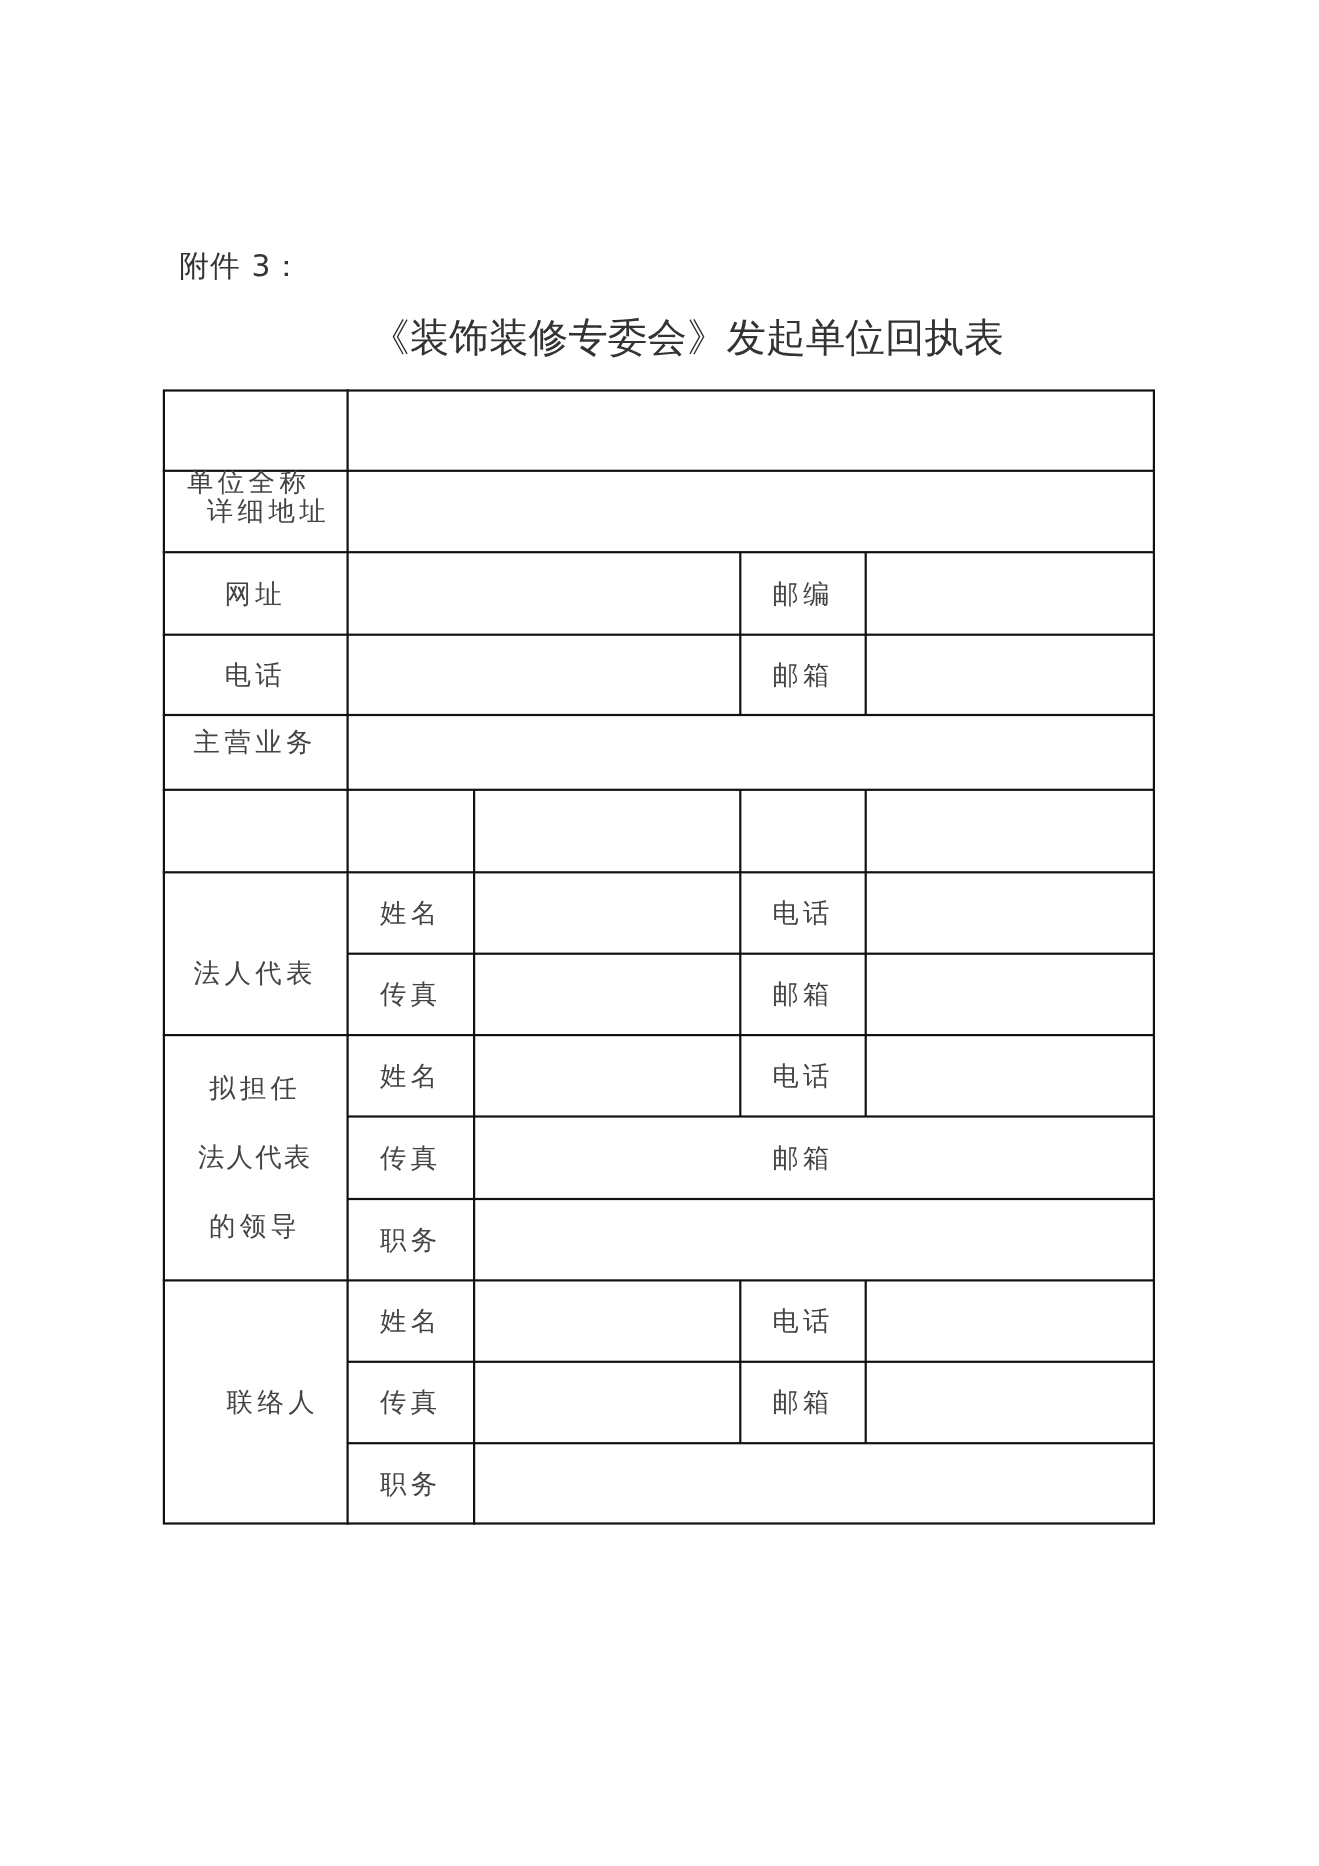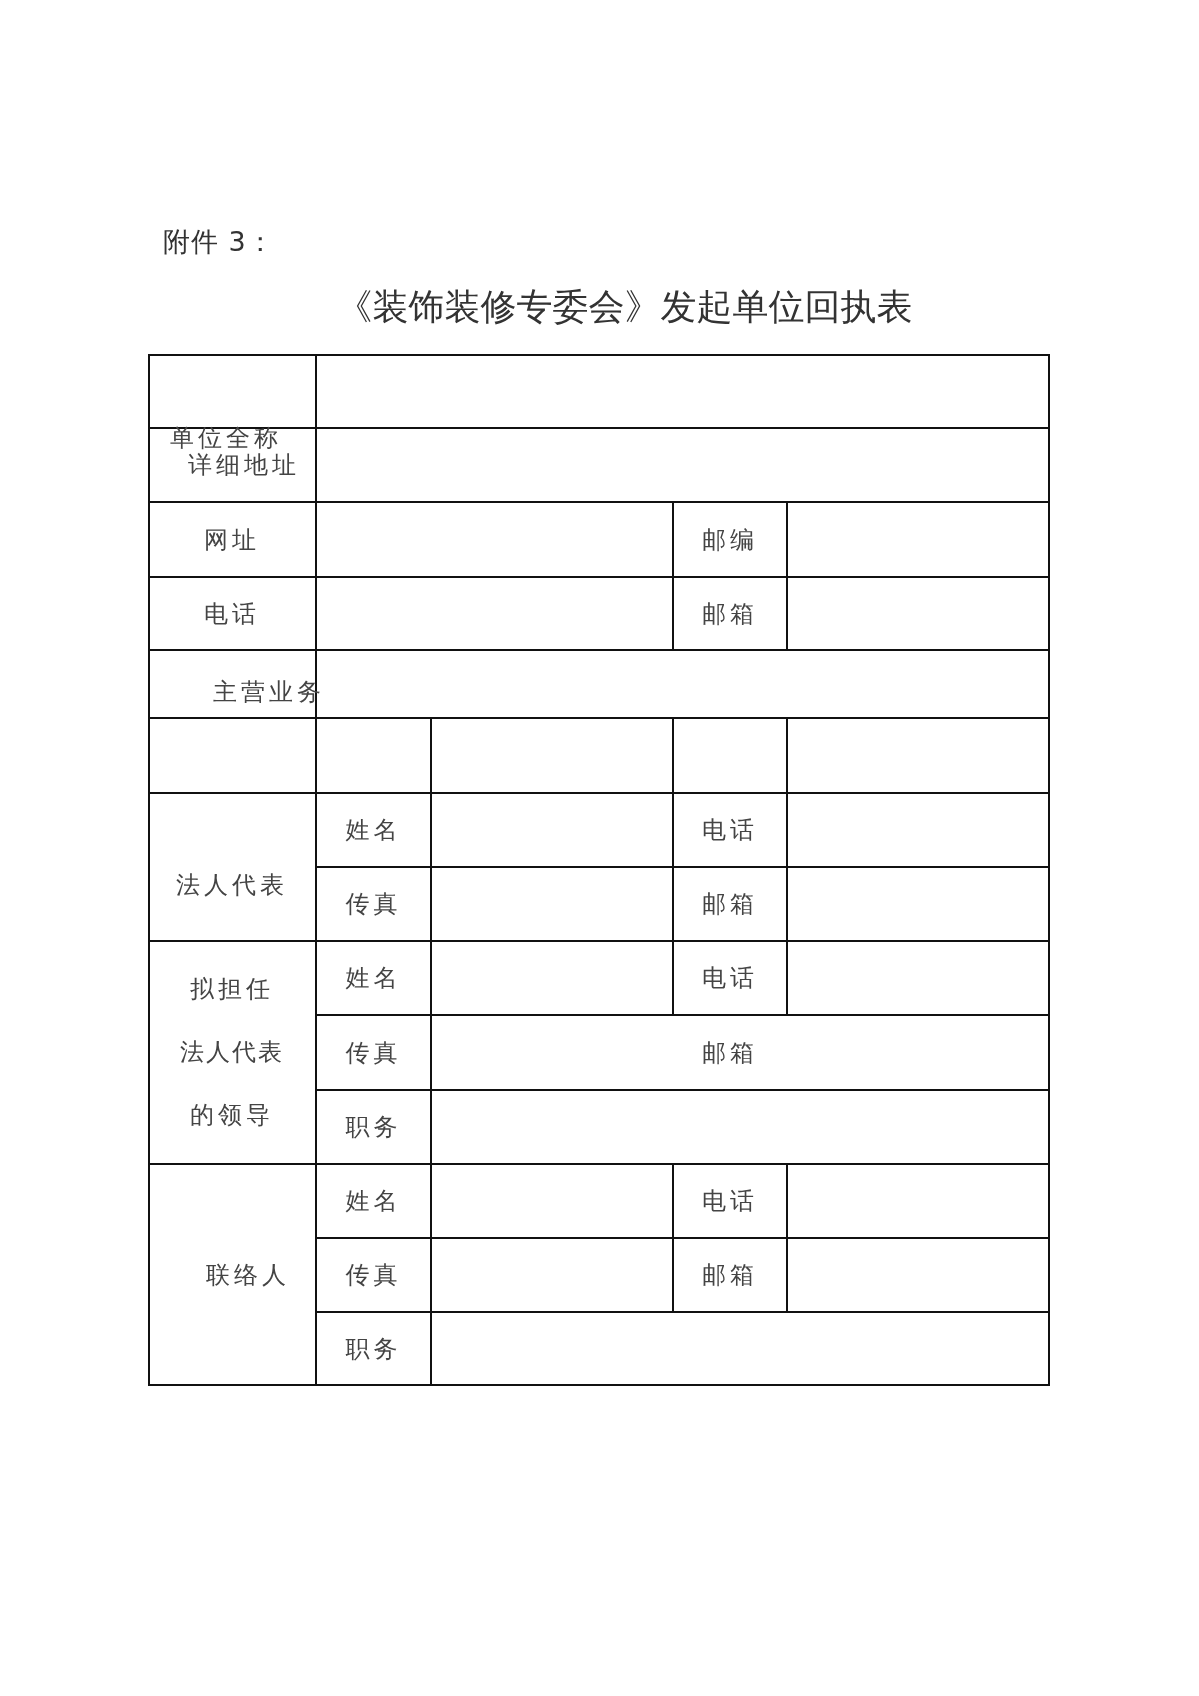--- a/index.html
+++ b/index.html
@@ -57,21 +57,21 @@
   <div class="cell" style="left:0;top:148px;width:168px;height:75px;border-radius:27px;">网址</div>
   <div class="cell" style="left:168px;top:148px;width:357px;height:75px;"></div>
   <div class="cell" style="left:525px;top:148px;width:114px;height:75px;">邮编</div>
   <div class="cell" style="left:639px;top:148px;width:263px;height:75px;"></div>
 
   <div class="cell" style="left:0;top:223px;width:168px;height:73px;">电话</div>
   <div class="cell" style="left:168px;top:223px;width:357px;height:73px;"></div>
   <div class="cell" style="left:525px;top:223px;width:114px;height:73px;">邮箱</div>
   <div class="cell" style="left:639px;top:223px;width:263px;height:73px;"></div>
 
-  <div class="cell" style="left:0;top:304px;width:168px;height:68px;margin-left:37px;">主营业务</div>
+  <div class="cell" style="left:0;top:287px;width:168px;height:68px;">主营业务</div>
   <div class="cell" style="left:168px;top:296px;width:734px;height:68px;"></div>
 
   <div class="cell" style="left:168px;top:364px;width:734px;height:75px;"></div>
 
   <div class="cell" style="left:0;top:439px;width:168px;height:184px;">法人代表</div>
   <div class="cell" style="left:168px;top:439px;width:115px;height:74px;">姓名</div>
   <div class="cell" style="left:283px;top:439px;width:242px;height:74px;"></div>
   <div class="cell" style="left:525px;top:439px;width:114px;height:74px;">电话</div>
   <div class="cell" style="left:639px;top:439px;width:263px;height:74px;"></div>
   <div class="cell" style="left:168px;top:513px;width:115px;height:74px;">传真</div>

